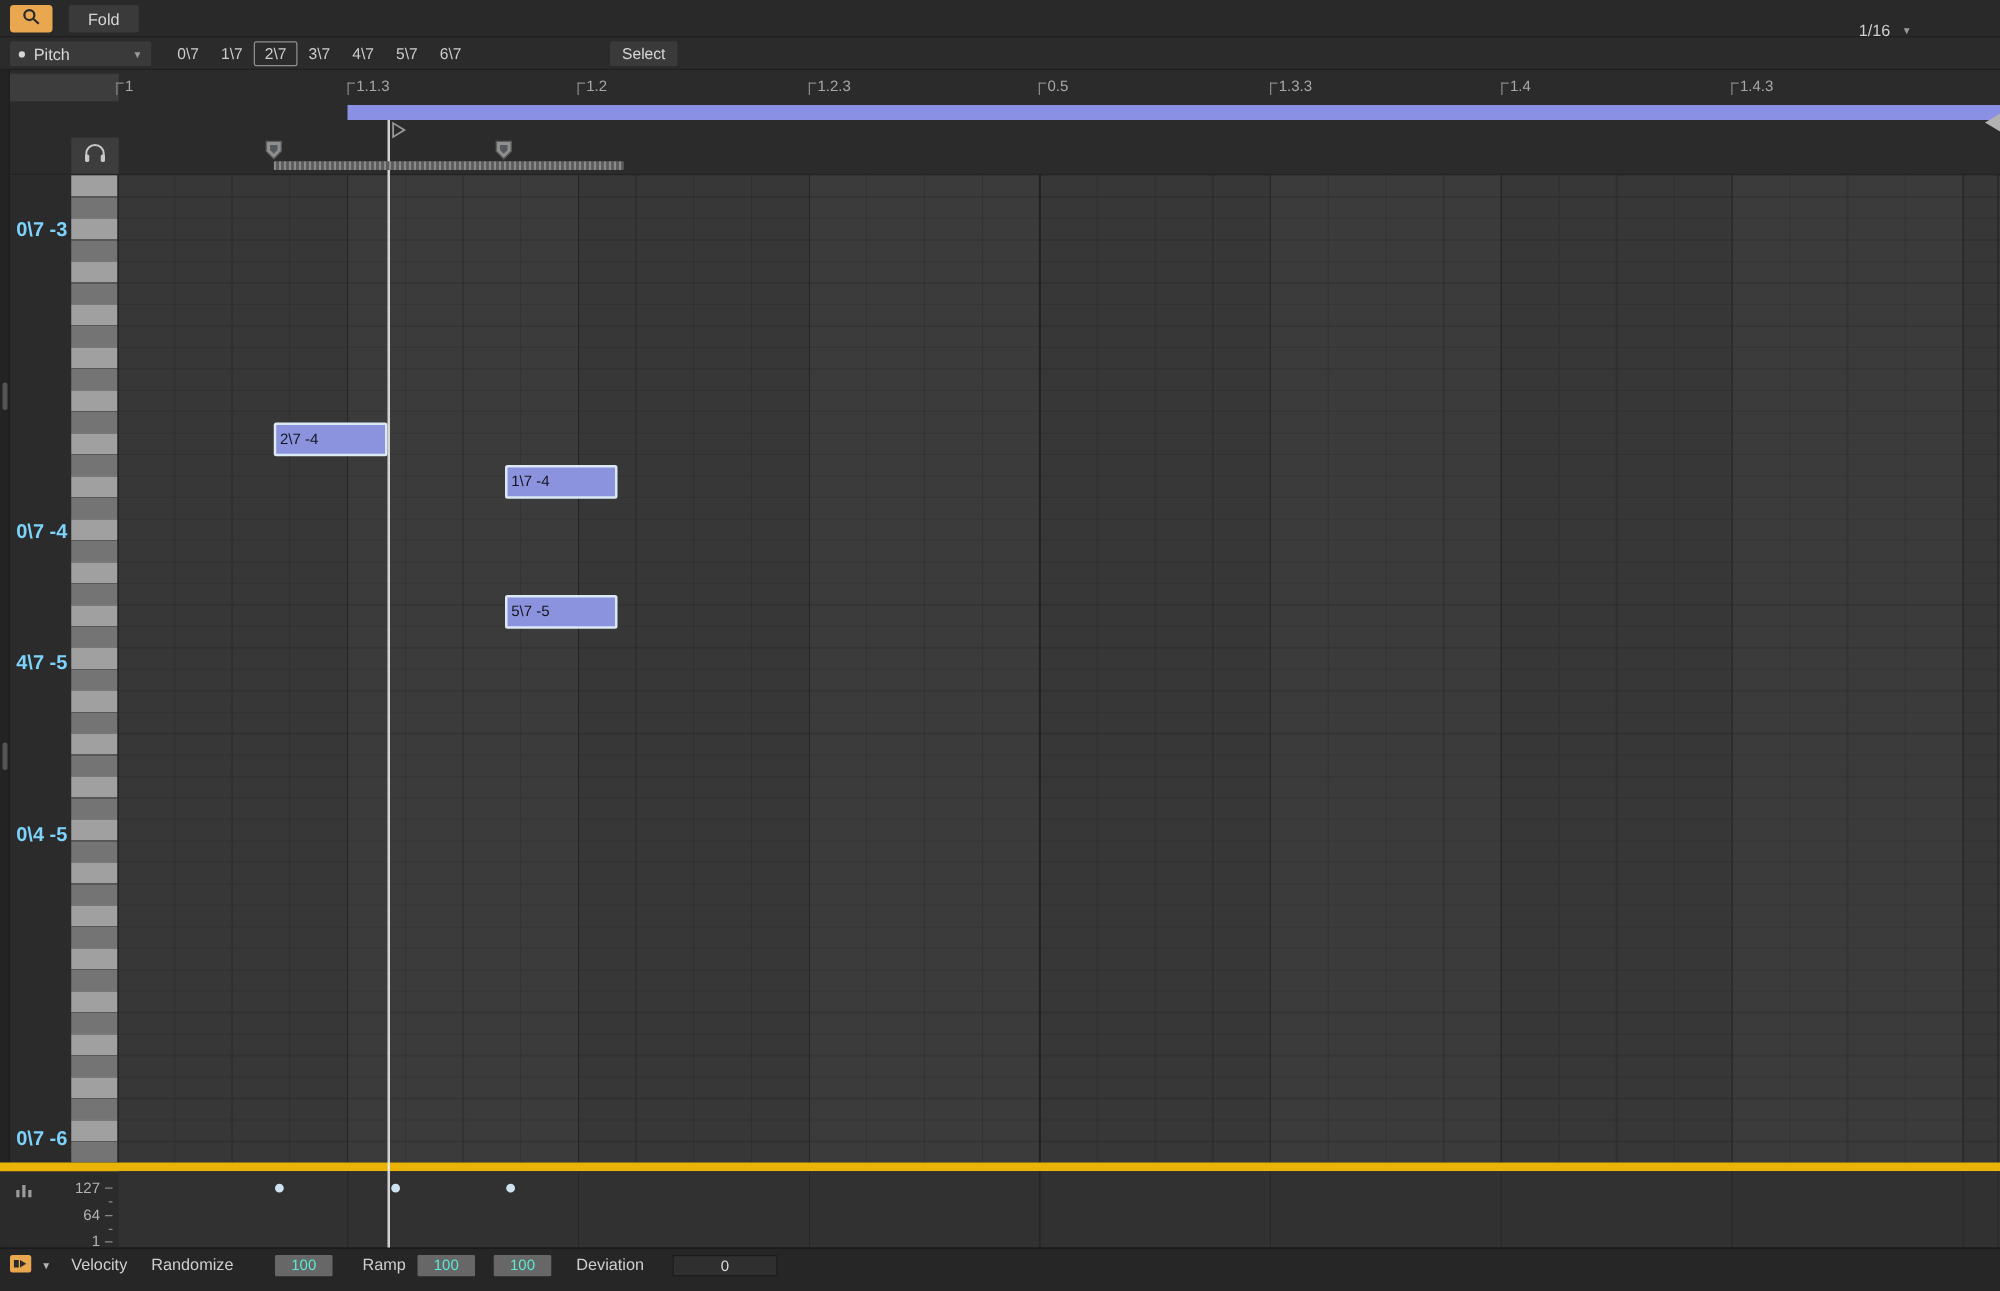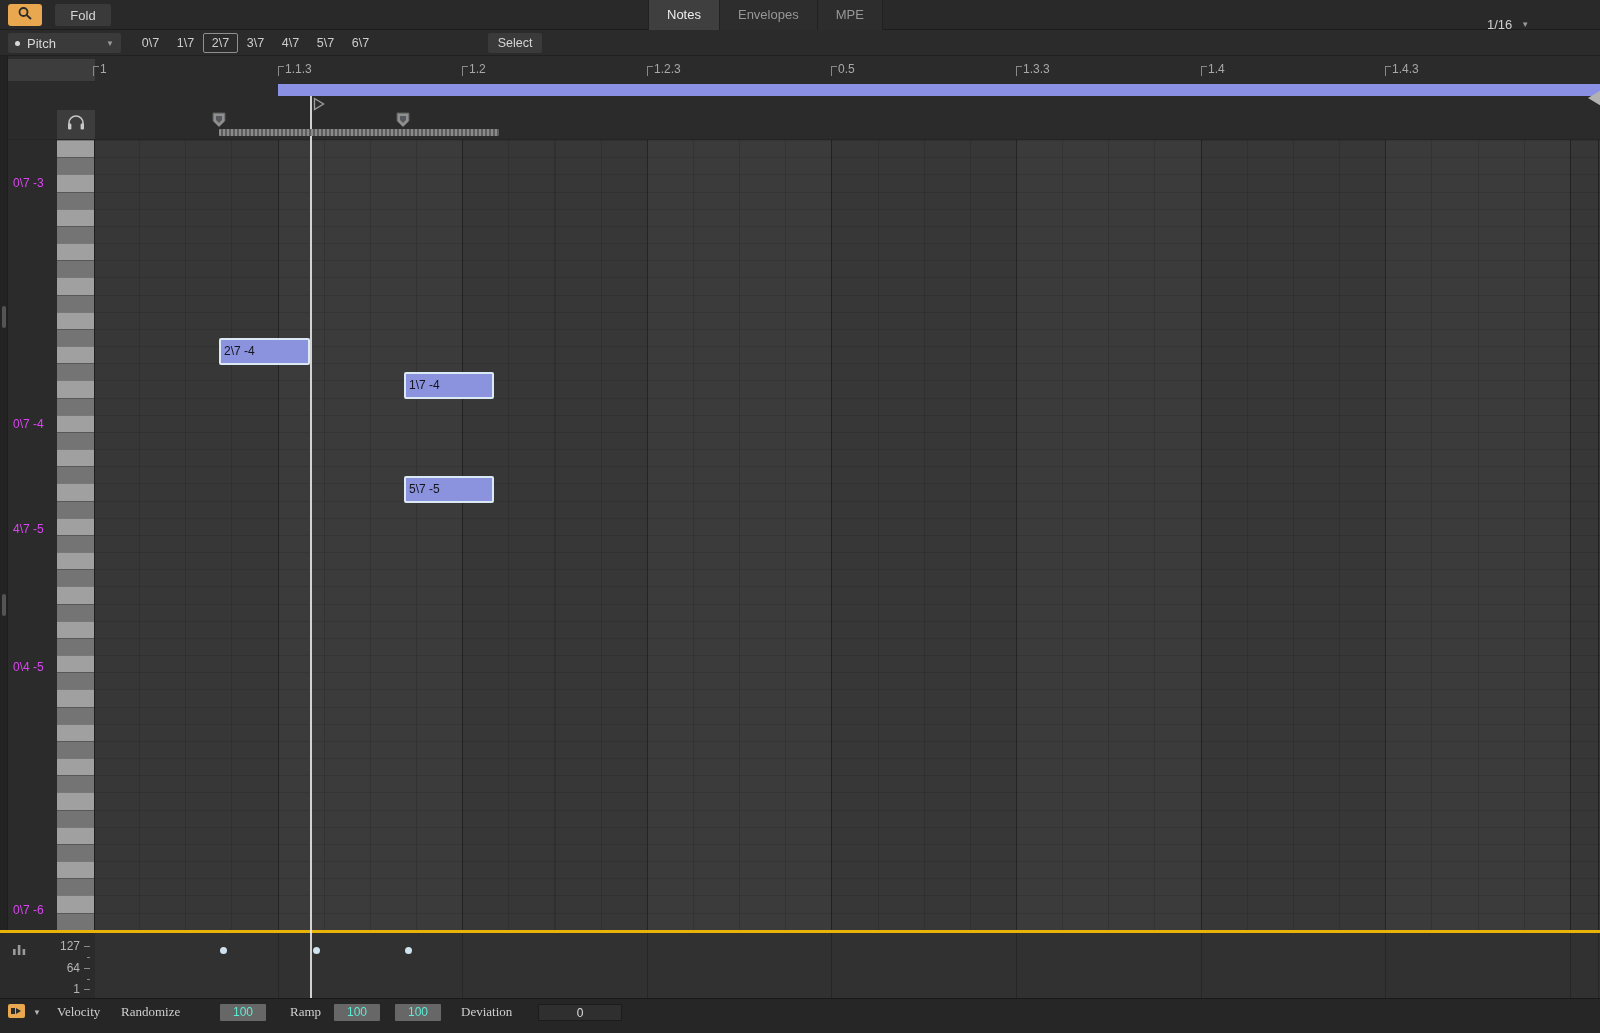--- a/index.html
+++ b/index.html
@@ -39,50 +39,50 @@
   
   #loop-bar{position:absolute;left:278px;top:84px;width:1322px;height:12px;background:#8a91e4;}
   
   #marker-strip{position:absolute;left:0;top:96px;width:1600px;height:44px;background:#2b2b2b;border-bottom:1px solid #242424;box-sizing:border-box;}
   .monitor-box{position:absolute;left:57px;top:14px;width:38px;height:29px;background:#3d3d3d;display:flex;align-items:center;justify-content:center;}
   
   #left-strip{position:absolute;left:0;top:56px;width:8px;height:942px;background:#232323;border-right:1px solid #1e1e1e;box-sizing:border-box;}
   .strip-handle{position:absolute;left:2px;width:4px;height:22px;background:#545454;border-radius:2px;}
   
   #label-gutter{position:absolute;left:8px;top:140px;width:49px;height:790px;background:#2b2b2b;}
-  .row-label{position:absolute;left:5px;font-size:12px;color:#d946ef;white-space:nowrap;font-weight:normal;}
+  .row-label{position:absolute;left:5px;font-size:16px;color:#7dd3fc;white-space:nowrap;font-weight:bold;}
   
   #key-column{position:absolute;left:57px;top:140px;width:38px;height:790px;border-right:1px solid #1f1f1f;box-sizing:border-box;
     background-image:
       repeating-linear-gradient(180deg, rgba(0,0,0,0.25) 0 1px, transparent 1px 17.17px),
       repeating-linear-gradient(180deg, #a0a0a0 0 17.17px, #747474 17.17px 34.34px);
   }
   
   #grid{position:absolute;left:95px;top:140px;width:1505px;height:790px;background-color:#373737;
     background-image:
       repeating-linear-gradient(90deg, rgba(0,0,0,0.30) 0 1px, transparent 1px 184.6px),
       repeating-linear-gradient(90deg, rgba(0,0,0,0.13) 0 1px, transparent 1px 46.15px),
       repeating-linear-gradient(180deg, rgba(0,0,0,0.10) 0 1px, transparent 1px 17.17px),
       repeating-linear-gradient(90deg, transparent 0 184.6px, rgba(255,255,255,0.02) 184.6px 369.2px);
     background-position:-2px 0;
   }
   
-  #velocity-lane{position:absolute;left:0;top:930px;width:1600px;height:68px;background:#2b2b2b;border-top:3px solid #eab308;box-sizing:border-box;}
+  #velocity-lane{position:absolute;left:0;top:930px;width:1600px;height:68px;background:#2b2b2b;border-top:7px solid #eab308;box-sizing:border-box;}
   #velocity-main{position:absolute;left:95px;top:0;width:1505px;height:68px;background:#313131;
     background-image:repeating-linear-gradient(90deg, rgba(0,0,0,0.22) 0 1px, transparent 1px 184.6px);
     background-position:-2px 0;}
   .vel-icon{position:absolute;left:12px;top:8px;}
   .vel-label{position:absolute;left:40px;width:40px;text-align:right;font-size:12px;color:#b5b5b5;}
   .vel-dash{position:absolute;left:84px;width:6px;height:1px;background:#8a8a8a;}
   .vel-dash.minor{left:87px;width:3px;}
   
   #bottom-bar{position:absolute;left:0;top:998px;width:1600px;height:35px;background:#262626;border-top:1px solid #181818;box-sizing:border-box;}
   .bb-toggle{position:absolute;left:8px;top:5px;width:17px;height:14px;background:#e9a74f;border-radius:2px;display:flex;align-items:center;justify-content:center;}
   .bb-caret{position:absolute;left:33px;top:9px;font-size:8px;color:#b5b5b5;}
-  .bb-text{position:absolute;top:5px;font-size:13px;color:#cfcfcf;white-space:nowrap;background:none;border:none;font-family:Liberation Serif, serif;padding:0;}
+  .bb-text{position:absolute;top:5px;font-size:13px;color:#cfcfcf;white-space:nowrap;background:none;border:none;font-family:Liberation Sans, sans-serif;padding:0;}
   .bb-val{position:absolute;top:5px;height:17px;line-height:17px;font-size:12px;text-align:center;color:#5eead4;background:#676767;border-radius:1px;}
   #bb-velocity{left:57px;}
   #bb-randomize{left:121px;}
   #bb-val1{left:220px;width:46px;}
   #bb-ramp{left:290px;}
   #bb-val2{left:334px;width:46px;}
   #bb-val3{left:395px;width:46px;}
   #bb-deviation{left:461px;}
   #bb-val4{left:538px;width:84px;background:#2f2f2f;border:1px solid #1c1c1c;box-sizing:border-box;color:#dedede;}
   
@@ -103,25 +103,20 @@
   <div id="top-bar">
     <button class="search-btn">
       <span>
         <svg width="17" height="15" viewBox="0 0 17 15">
             <circle cx="6.5" cy="6" r="4" fill="none" stroke="#2b2b2b" stroke-width="1.8"></circle>
             <line x1="9.6" y1="9" x2="14" y2="13" stroke="#2b2b2b" stroke-width="1.8"></line>
           </svg>
       </span>
     </button>
     <button class="fold-btn">Fold</button>
-    <div id="tab-bar">
-        <div class="tab active">Notes</div>
-        <div class="tab">Envelopes</div>
-        <div class="tab">MPE</div>
-      </div>
     <div class="grid-res">
       <span>1/16</span>
       <span class="caret">▼</span>
     </div>
   </div>
 
   <div id="toolbar-row">
     <div class="pitch-dd">
       <span class="dot"></span>
       <span>Pitch</span>

